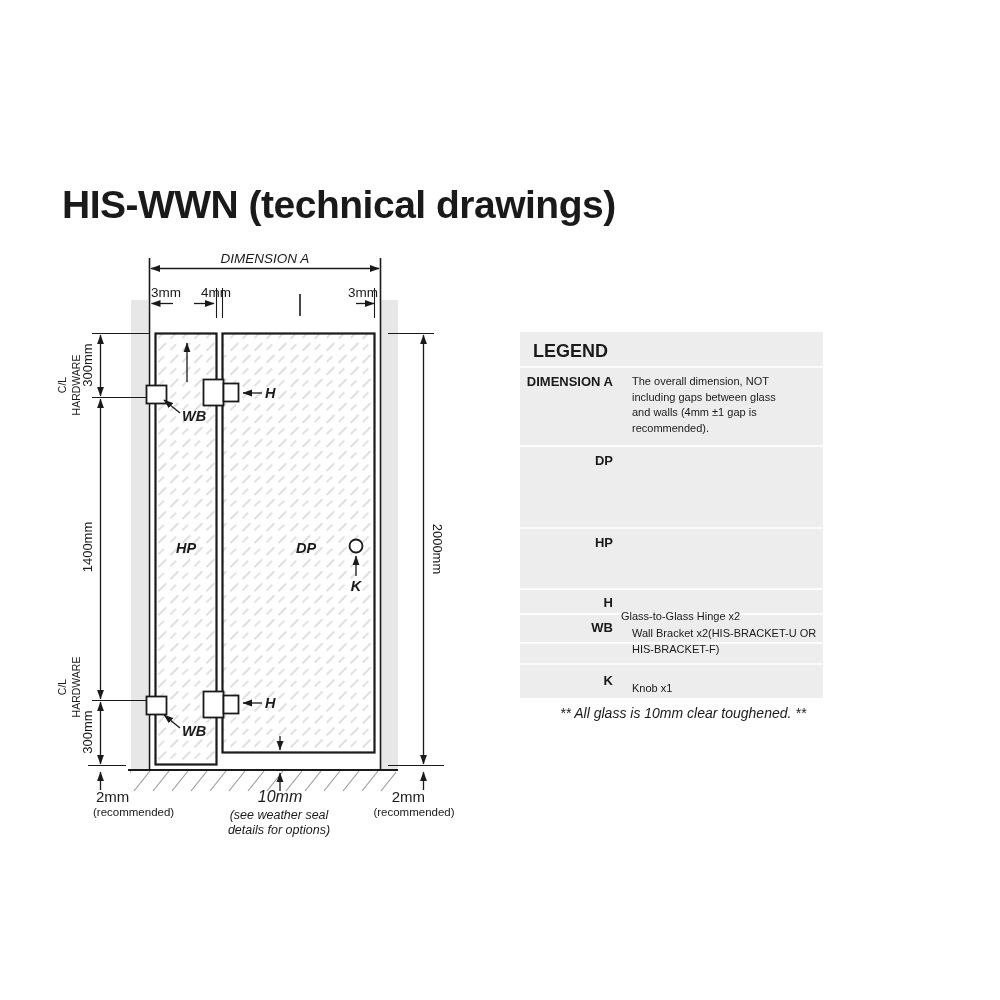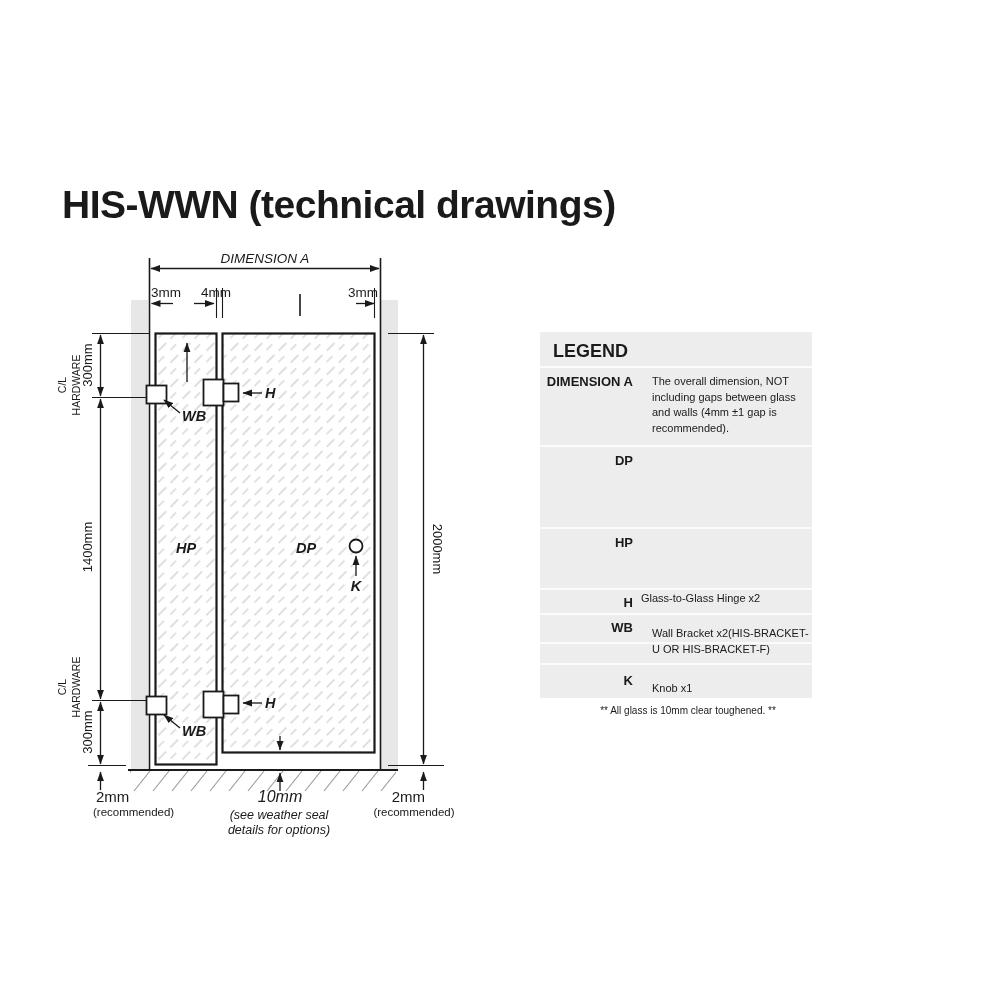--- a/index.html
+++ b/index.html
@@ -21,27 +21,27 @@
   .t-10{font-size:16px;font-style:italic;}
   .t-note{font-size:12.5px;font-style:italic;}
   .ln{stroke:var(--line);stroke-width:1.3;fill:none;}
   .ln-ext{stroke:var(--line);stroke-width:1.1;fill:none;}
   .ln-wall{stroke:var(--line);stroke-width:1.6;fill:none;}
   .ln-floor{stroke:var(--line);stroke-width:1.8;fill:none;}
   .glass{fill:url(#gh);stroke:var(--line);stroke-width:2.2;}
   .shape{fill:#ffffff;stroke:var(--line);stroke-width:1.8;}
   .wall{fill:var(--wall);}
   .arrhead{fill:var(--line);}
-  .legend{position:absolute;left:540px;top:332px;width:272px;background:var(--legend-bg);}
+  .legend{position:absolute;left:520px;top:332px;width:303px;background:var(--legend-bg);}
   .legend-head{height:34px;box-sizing:border-box;padding:9px 0 0 13px;font-weight:bold;font-size:18px;}
   .lrow{display:flex;box-sizing:border-box;border-top:2px solid #fbfbfb;}
   .lterm{flex:none;width:93px;text-align:right;font-weight:bold;font-size:13px;padding-top:6px;}
   .ldesc{margin-left:19px;font-size:11px;line-height:15.5px;padding-top:6px;white-space:pre-line;width:max-content;}
-  .legend-foot{position:absolute;left:560px;top:705px;width:256px;text-align:center;
-               font-size:10px;}
+  .legend-foot{position:absolute;left:560px;top:705px;width:256px;text-align:left;
+               font-size:14px;font-style:italic;}
 </style>
 </head>
 <body>
 
 <div class="title">HIS-WWN (technical drawings)</div>
 
 <svg width="1000" height="1000" viewBox="0 0 1000 1000">
   <defs>
     <marker id="arr" markerWidth="10" markerHeight="8" refX="9" refY="4" orient="auto-start-reverse" markerUnits="userSpaceOnUse">
       <path d="M0,0.6 L9.6,4 L0,7.4 Z" class="arrhead"></path>
@@ -177,21 +177,21 @@
 recommended).</div>
   </div>
   <div class="lrow" style="height:82px;">
     <div class="lterm">DP</div>
   </div>
   <div class="lrow" style="height:61px;">
     <div class="lterm">HP</div>
   </div>
   <div class="lrow" style="height:25px;">
     <div class="lterm" style="padding-top:5px;">H</div>
-    <div class="ldesc" style="padding-top:1px;margin-left:8px;">Glass-to-Glass Hinge x2</div>
+    <div class="ldesc" style="padding-top:19px;margin-left:8px;">Glass-to-Glass Hinge x2</div>
   </div>
   <div class="lrow" style="height:29px;">
     <div class="lterm" style="padding-top:5px;">WB</div>
     <div class="ldesc" style="padding-top:11px;">Wall Bracket x2(HIS-BRACKET-U OR HIS-BRACKET-F)</div>
   </div>
   <div class="lrow" style="height:21px;">
     <div class="lterm"></div>
     <div class="ldesc"></div>
   </div>
   <div class="lrow" style="height:35px;">

